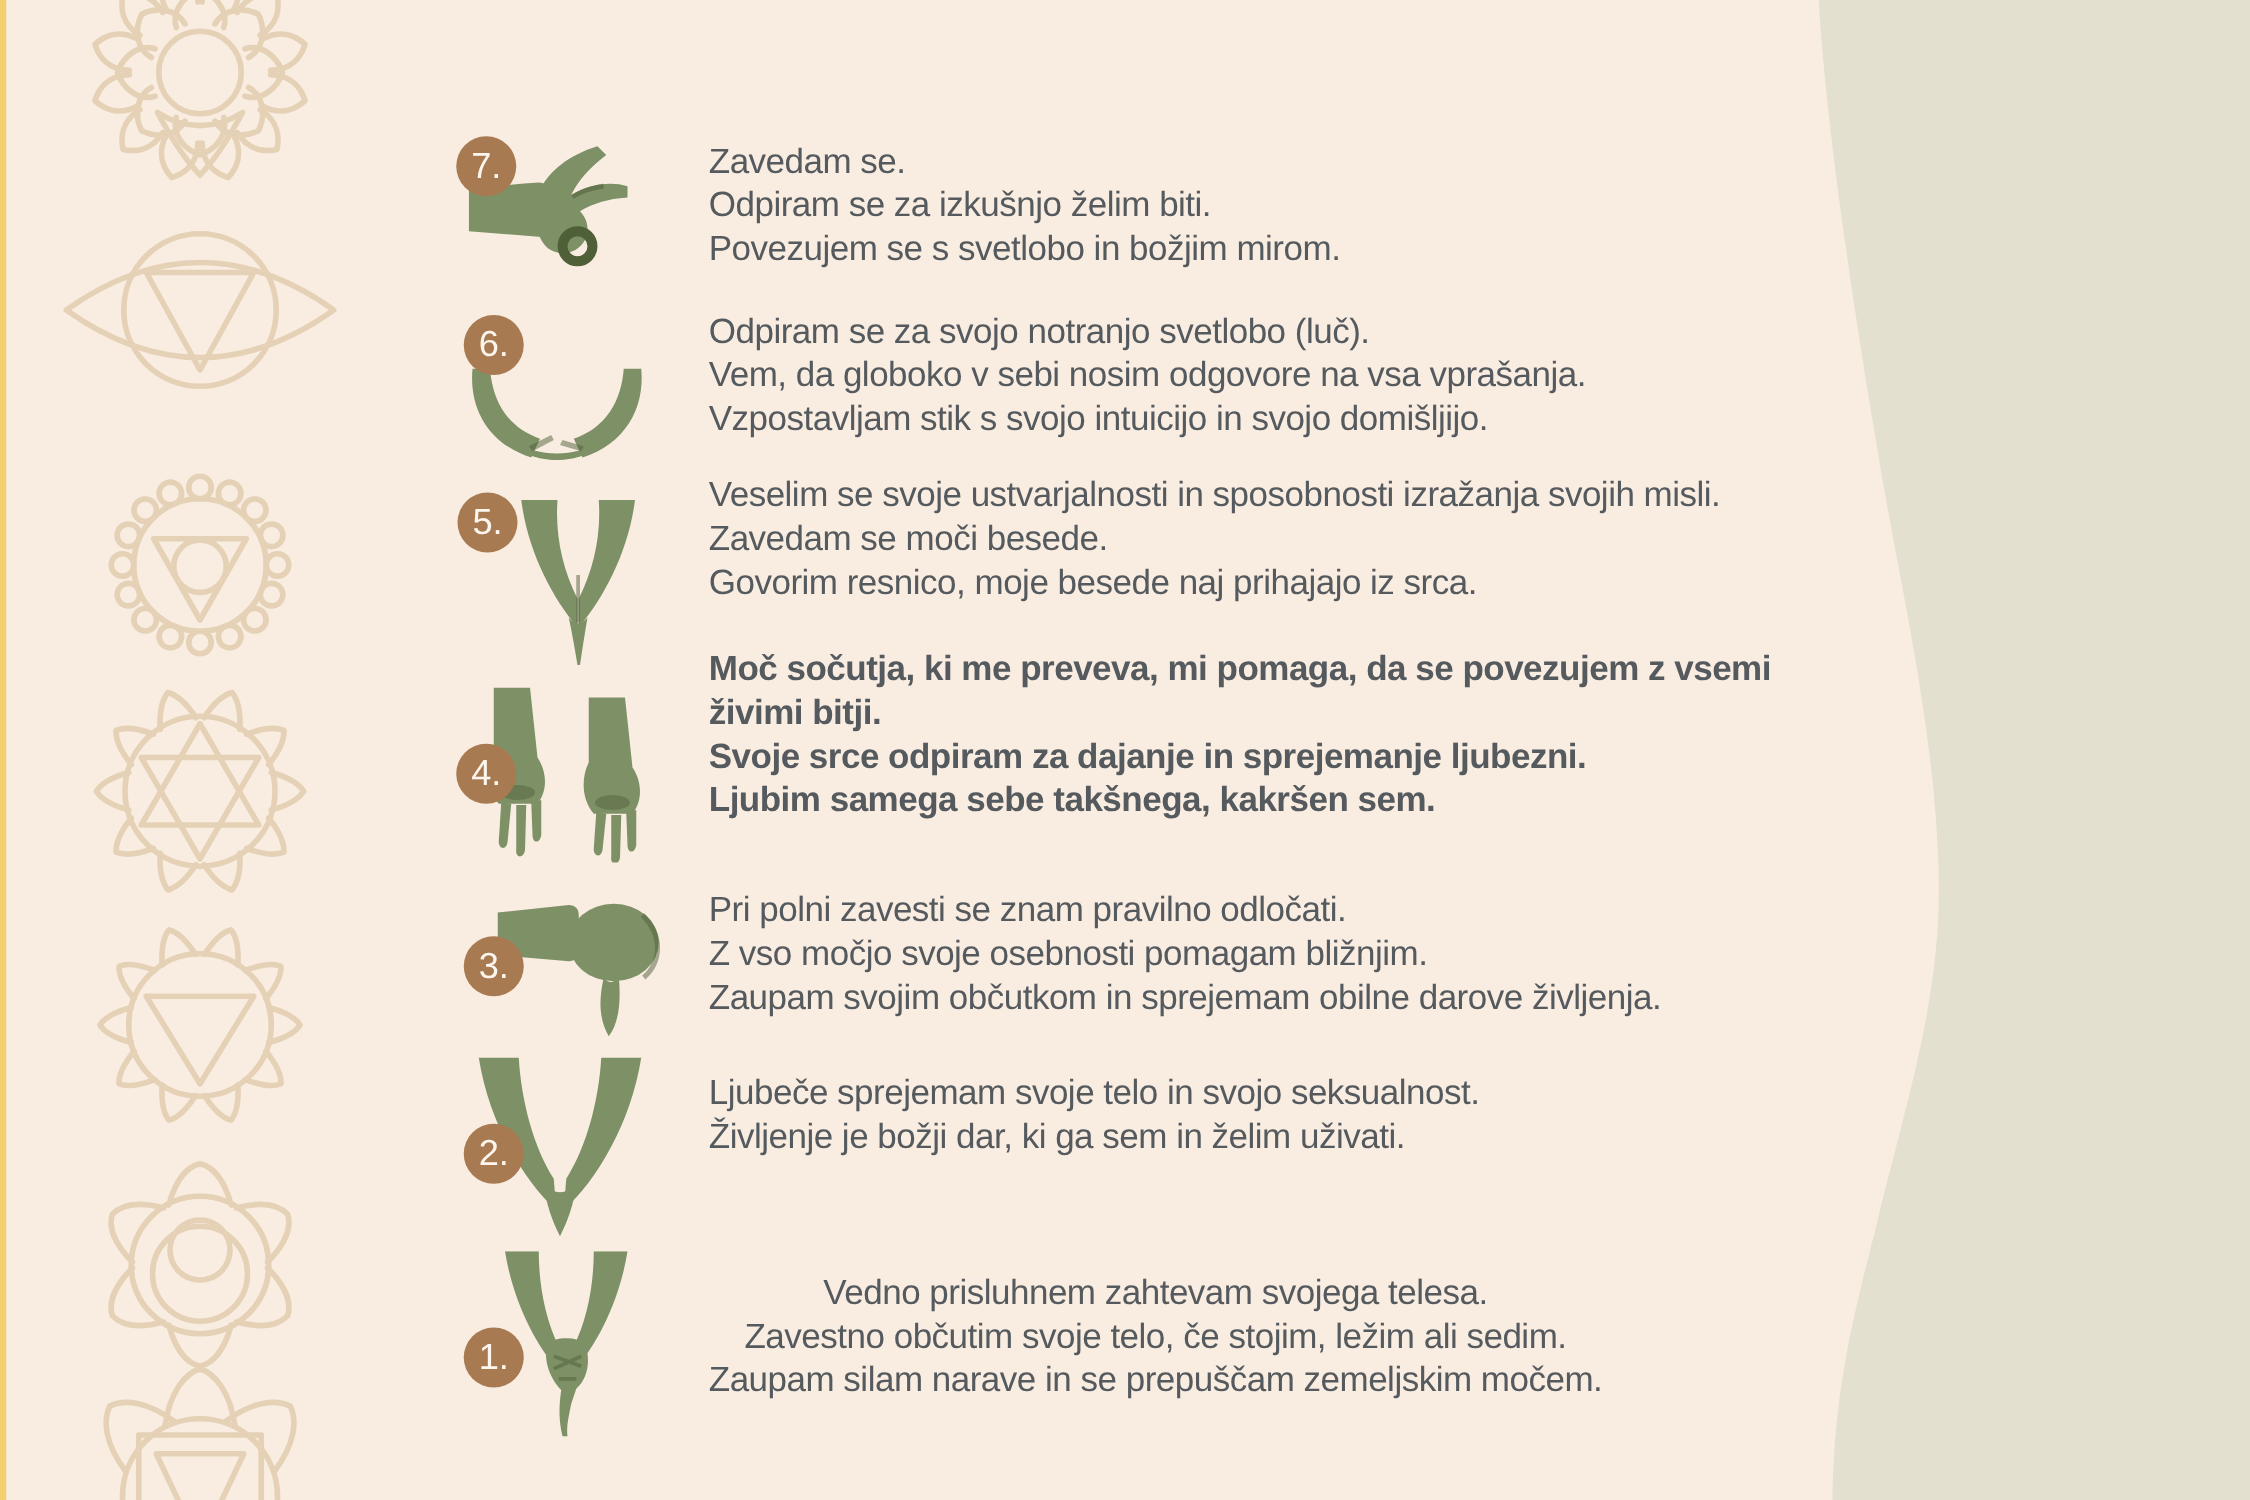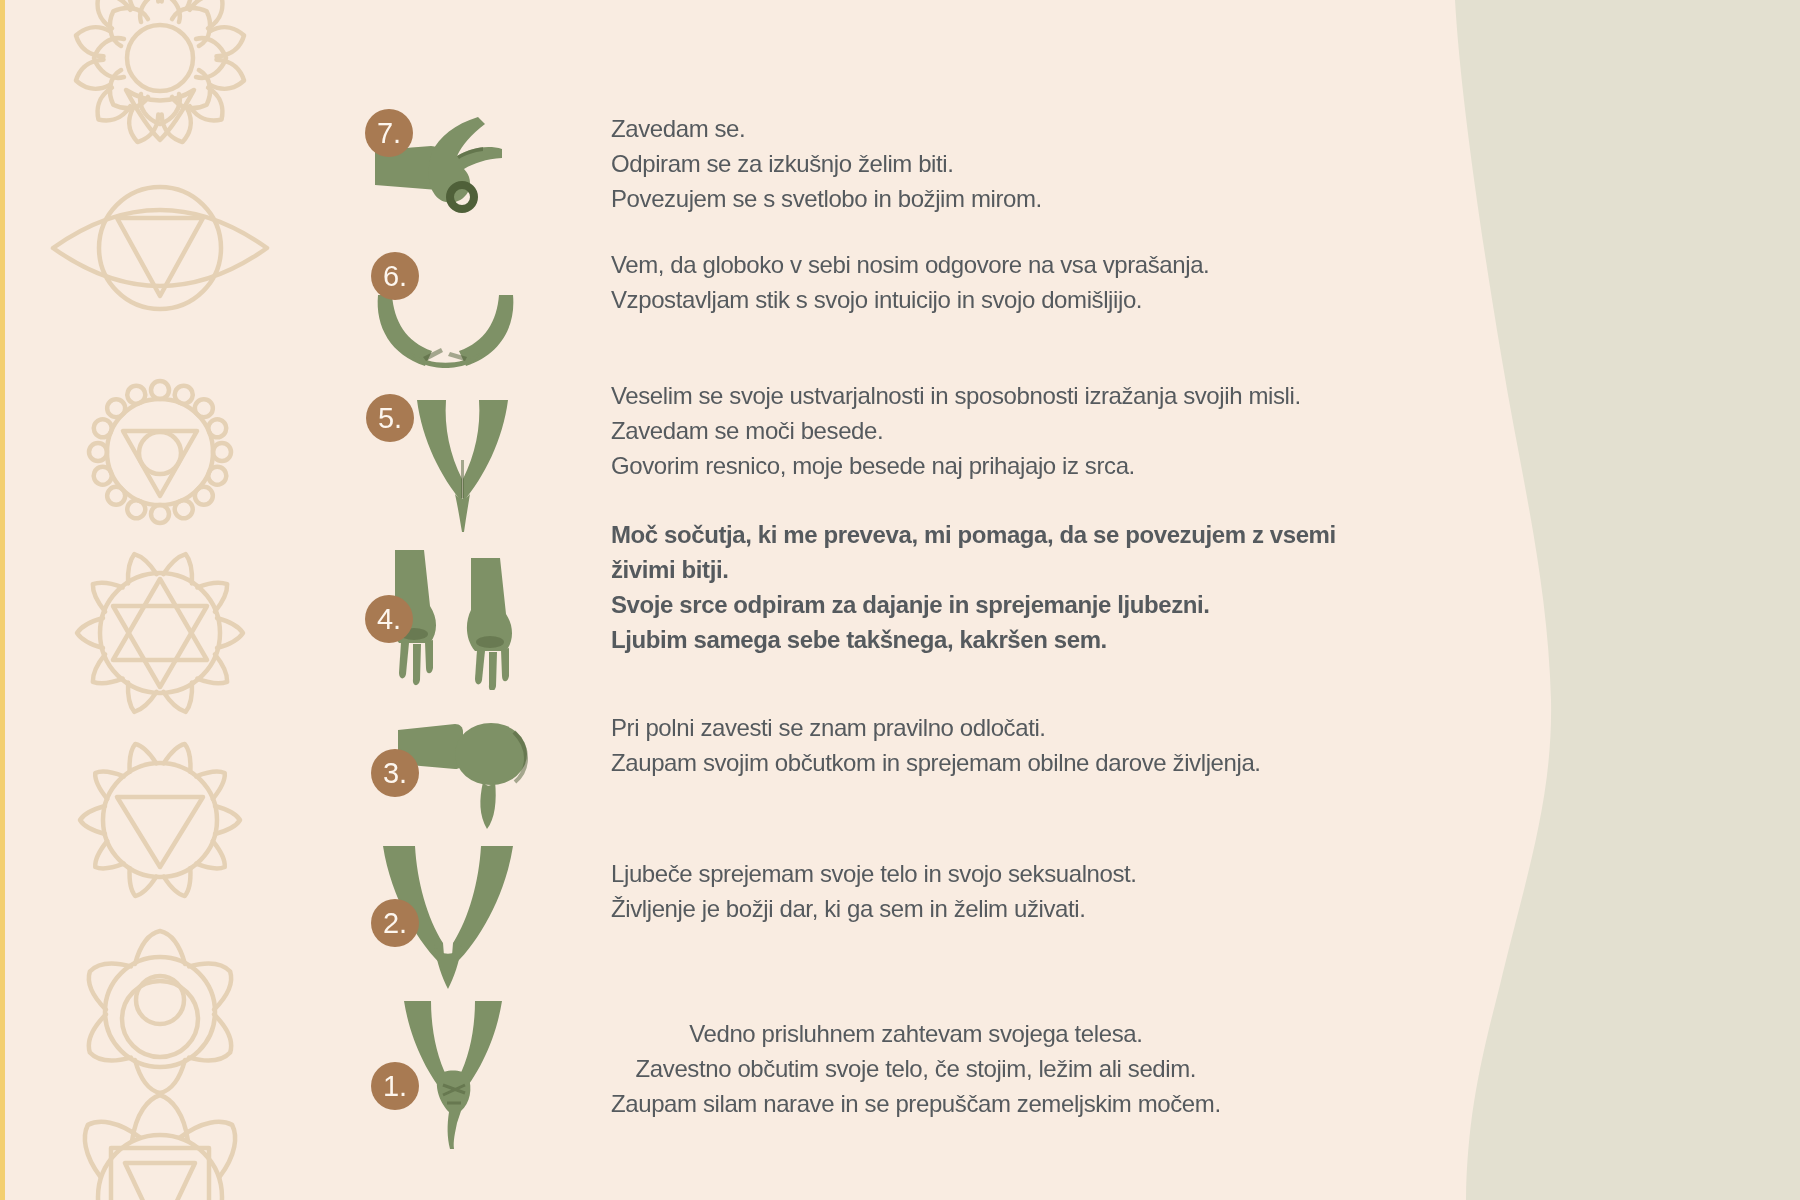--- a/index.html
+++ b/index.html
@@ -14,21 +14,21 @@
   .ck{fill:none;stroke:#e5d1b5;stroke-width:4.5;stroke-linecap:round;stroke-linejoin:round;}
   .badge{
     position:absolute;width:48px;height:48px;border-radius:50%;
     background:#a87a52;color:#fdf6ee;font-size:29px;z-index:3;
     display:flex;align-items:center;justify-content:center;
   }
   .hand{position:absolute;z-index:2;}
   .hm{fill:#7e9166;}
   .hd{fill:#4f6039;}
   .text{position:absolute;z-index:2;}
-  .line{white-space:nowrap;font-size:24px;line-height:35px;letter-spacing:-0.4px;color:#555a5e;margin-left:44px;}
+  .line{white-space:nowrap;font-size:28px;line-height:35px;letter-spacing:-0.4px;color:#555a5e;}
 </style>
 </head>
 <body>
 
 <svg class="chakra-col" viewBox="0 0 260 1200">
 
   <g transform="translate(130,58)">
     <circle class="ck" r="33"></circle>
     <g class="ck">
       <path d="M-19,-36 C-23,-50 -12,-62 0,-66 C12,-62 23,-50 19,-36" transform="rotate(0)"></path>
@@ -176,20 +176,21 @@
     <span>6.</span>
   </div>
   <svg class="hand" style="left:373px;top:293px;" width="145" height="95" viewBox="0 0 145 95">
     <path class="hm" d="M5,2 C2,34 18,62 52,73 L59,58 C33,49 21,28 19,2 Z"></path>
     <path class="hm" d="M140,2 C143,34 127,62 93,73 L86,58 C112,49 124,28 126,2 Z"></path>
     <path class="hm" d="M38,60 C58,73 87,73 107,60 C98,80 47,80 38,60 Z"></path>
     <path class="hd" d="M50,64 L68,55 L70,59 L53,68 Z" opacity=".5"></path>
     <path class="hd" d="M77,59 L94,64 L92,68 L75,63 Z" opacity=".5"></path>
   </svg>
   <div class="text" style="left:567px;top:247px;">
+    <div class="line">Odpiram se za svojo notranjo svetlobo (luč).</div>
     <div class="line">Vem, da globoko v sebi nosim odgovore na vsa vprašanja.</div>
     <div class="line">Vzpostavljam stik s svojo intuicijo in svojo domišljijo.</div>
   </div>
 </div>
 
 <div>
   <div class="badge" style="left:366px;top:394px;">
     <span>5.</span>
   </div>
   <svg class="hand" style="left:405px;top:400px;" width="115" height="135" viewBox="0 0 115 135">
@@ -234,20 +235,21 @@
     <span>3.</span>
   </div>
   <svg class="hand" style="left:398px;top:716px;" width="145" height="120" viewBox="0 0 145 120">
     <path class="hm" d="M0,14 L57,8 C62,8 65,11 65,16 L65,45 C65,50 62,53 57,53 L0,48 Z"></path>
     <ellipse class="hm" cx="93" cy="38" rx="36" ry="31"></ellipse>
     <path class="hm" d="M85,66 C81,84 81,99 89,113 C97,103 99,85 97,65 C93,71 89,71 85,66 Z"></path>
     <path d="M116,16 C124,24 128,32 128,42 C128,52 124,60 117,66" fill="none" stroke="#4f6039" stroke-width="4" opacity=".5"></path>
   </svg>
   <div class="text" style="left:567px;top:710px;">
     <div class="line">Pri polni zavesti se znam pravilno odločati.</div>
+    <div class="line">Z vso močjo svoje osebnosti pomagam bližnjim.</div>
     <div class="line">Zaupam svojim občutkom in sprejemam obilne darove življenja.</div>
   </div>
 </div>
 
 <div>
   <div class="badge" style="left:371px;top:899px;">
     <span>2.</span>
   </div>
   <svg class="hand" style="left:378px;top:846px;" width="140" height="150" viewBox="0 0 140 150">
     <path class="hm" d="M5,0 L37,0 C39,35 49,72 65,97 L67,122 C41,99 13,52 5,0 Z"></path>

